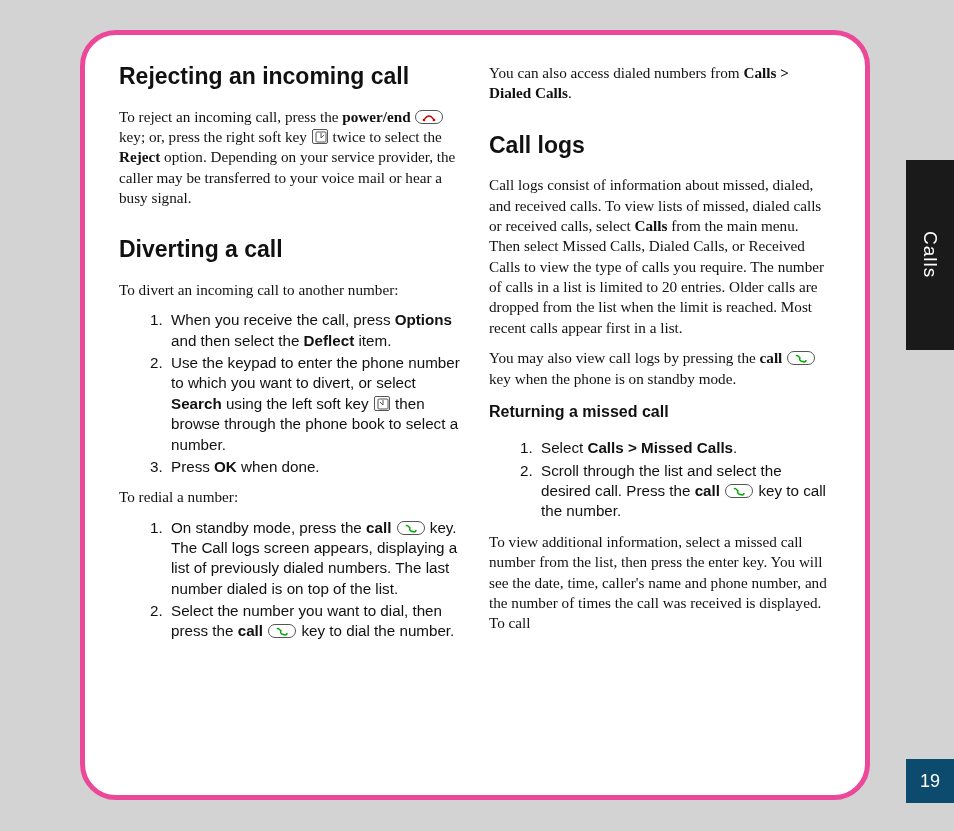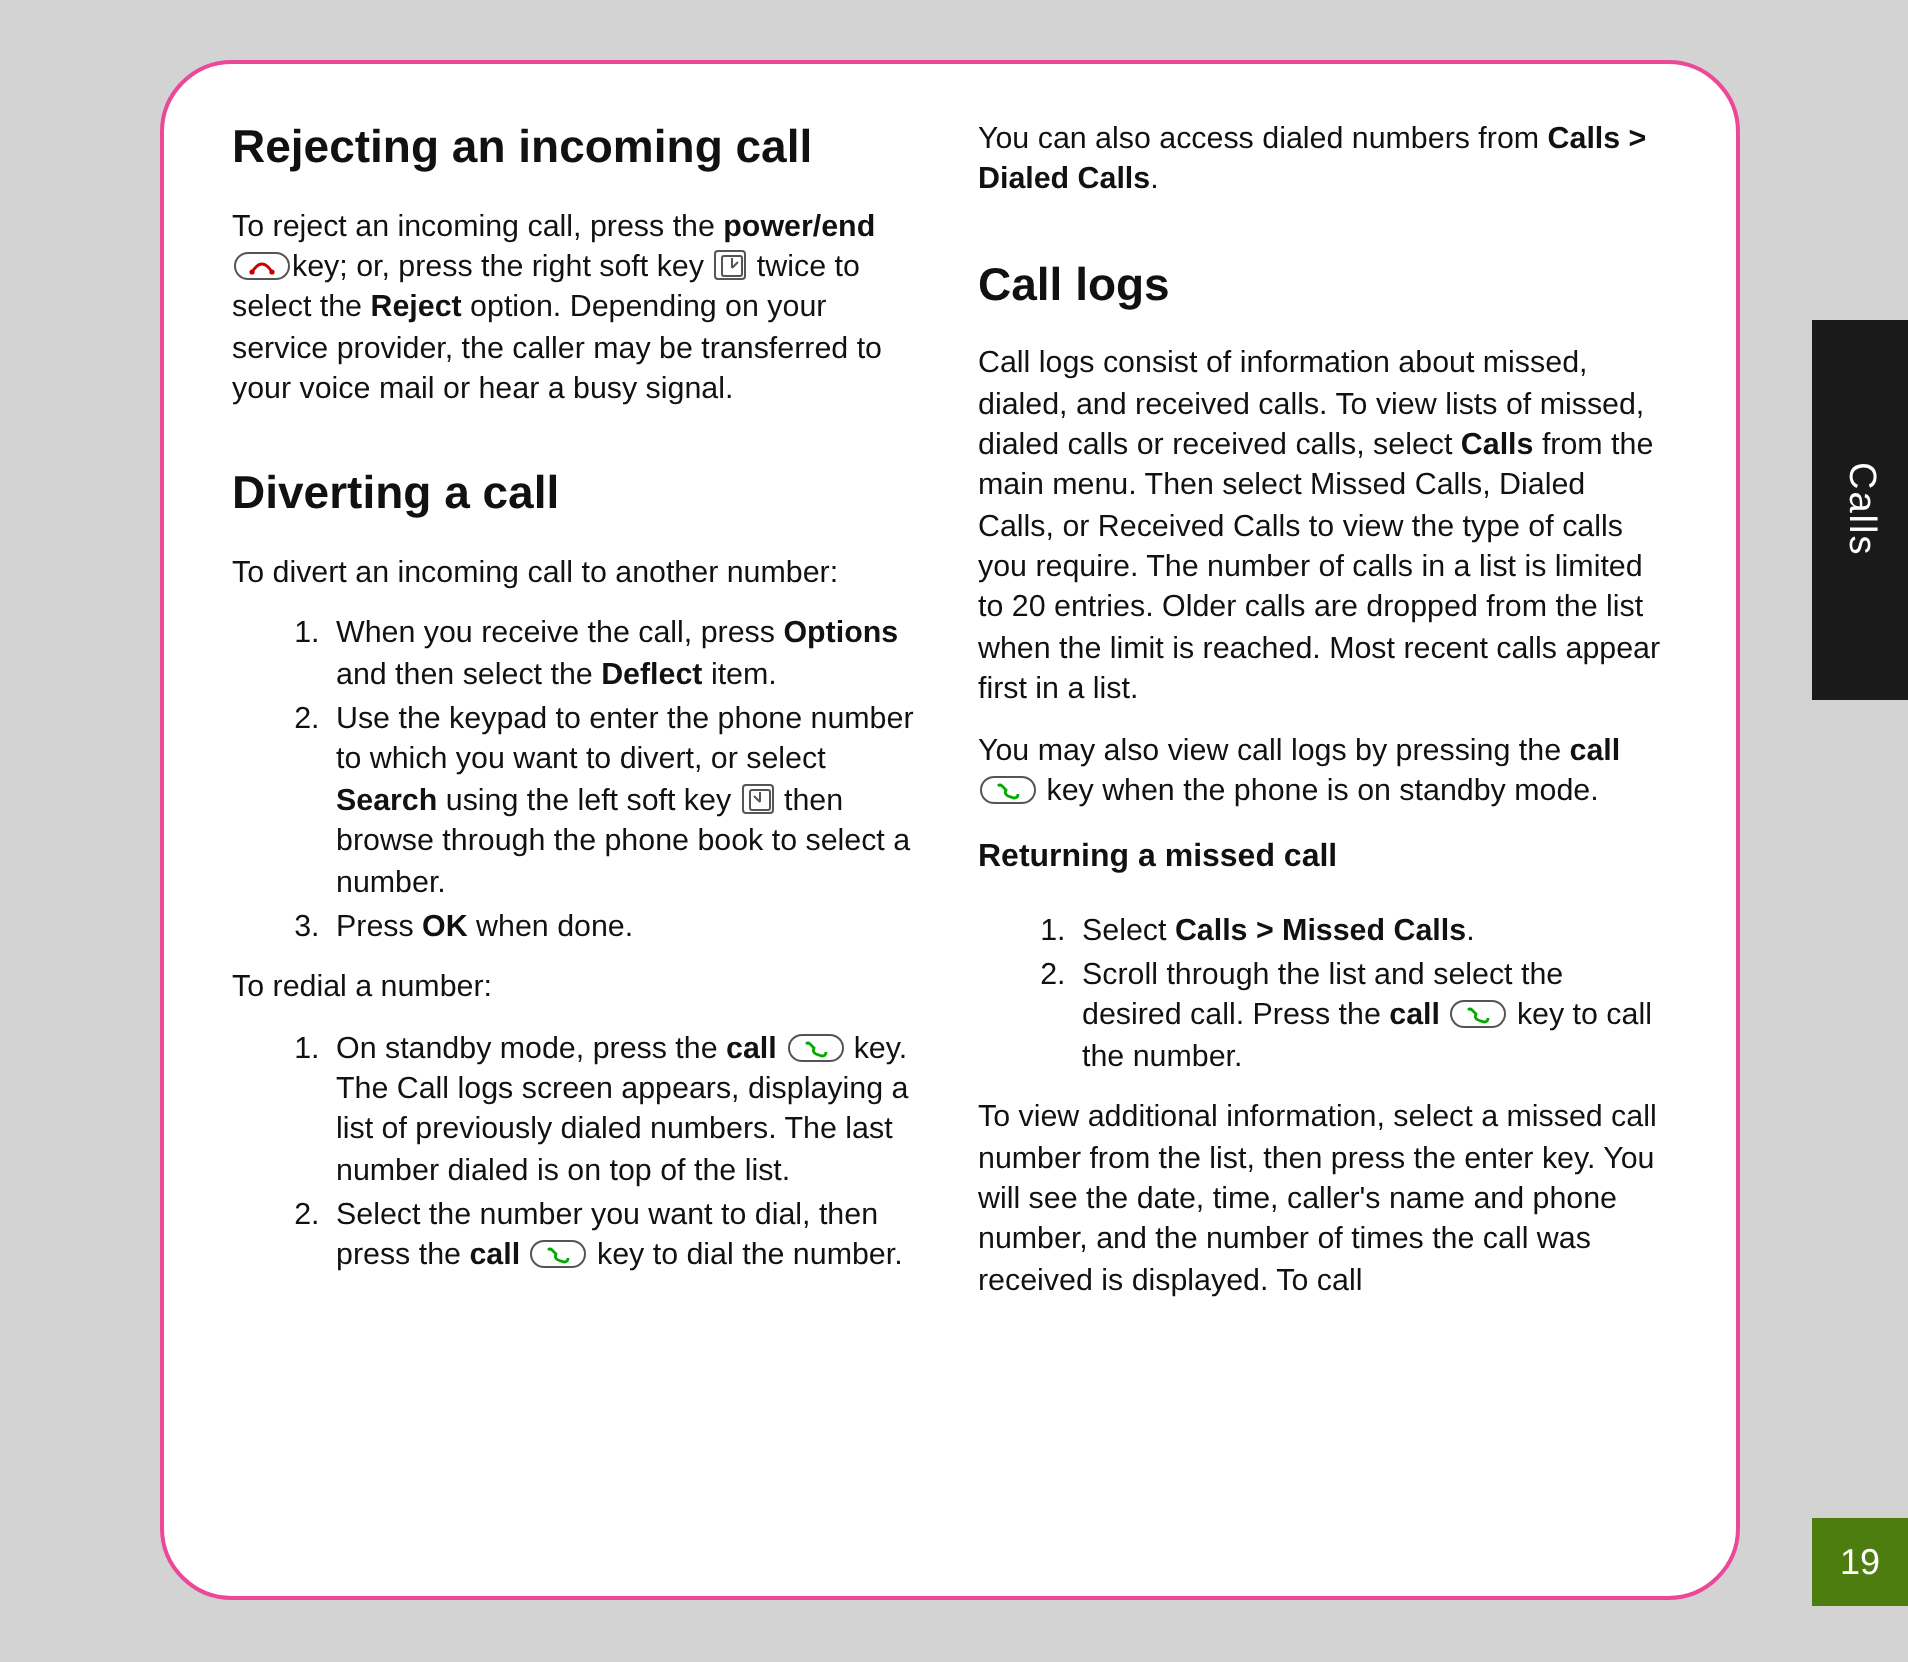--- a/index.html
+++ b/index.html
@@ -12,21 +12,21 @@
     height: 831px;
     position: relative;
   }
   .page {
     position: absolute;
     left: 80px;
     top: 30px;
     width: 790px;
     height: 770px;
     background: #fff;
-    border: 2px solid #ec4899;
+    border: 5px solid #ec4899;
     border-radius: 36px;
     padding: 28px 34px 20px 34px;
   }
   .columns {
     display: flex;
     gap: 28px;
     height: 100%;
   }
   .col {
     flex: 1;
@@ -39,21 +39,21 @@
     font-weight: bold;
     margin: 0 0 4px 0;
     line-height: 1.2;
   }
   h2.tight-top { margin-top: 28px; }
   h3 {
     font-size: 16px;
     font-weight: bold;
     margin: 12px 0 16px 0;
   }
-  p { margin: 0 0 10px 0; }
+  p { margin: 0 0 10px 0; font-family: Liberation Serif, serif; }
   p.intro { margin-top: 16px; }
   ol {
     margin: 2px 0 10px 0;
     padding-left: 48px;
   }
   ol li { margin-bottom: 2px; padding-left: 4px; }
   b { font-weight: bold; }
   .keyicon {
     display: inline-block;
     vertical-align: -2px;
@@ -94,21 +94,21 @@
   .side-tab span {
     writing-mode: vertical-rl;
     letter-spacing: 1px;
   }
   .page-num {
     position: absolute;
     right: 0;
     bottom: 28px;
     width: 48px;
     height: 44px;
-    background: #4d7c0f;
+    background: #0c4a6e;
     color: #fff;
     font-size: 18px;
     display: flex;
     align-items: center;
     justify-content: center;
   }
 </style>
 </head>
 <body>
 

